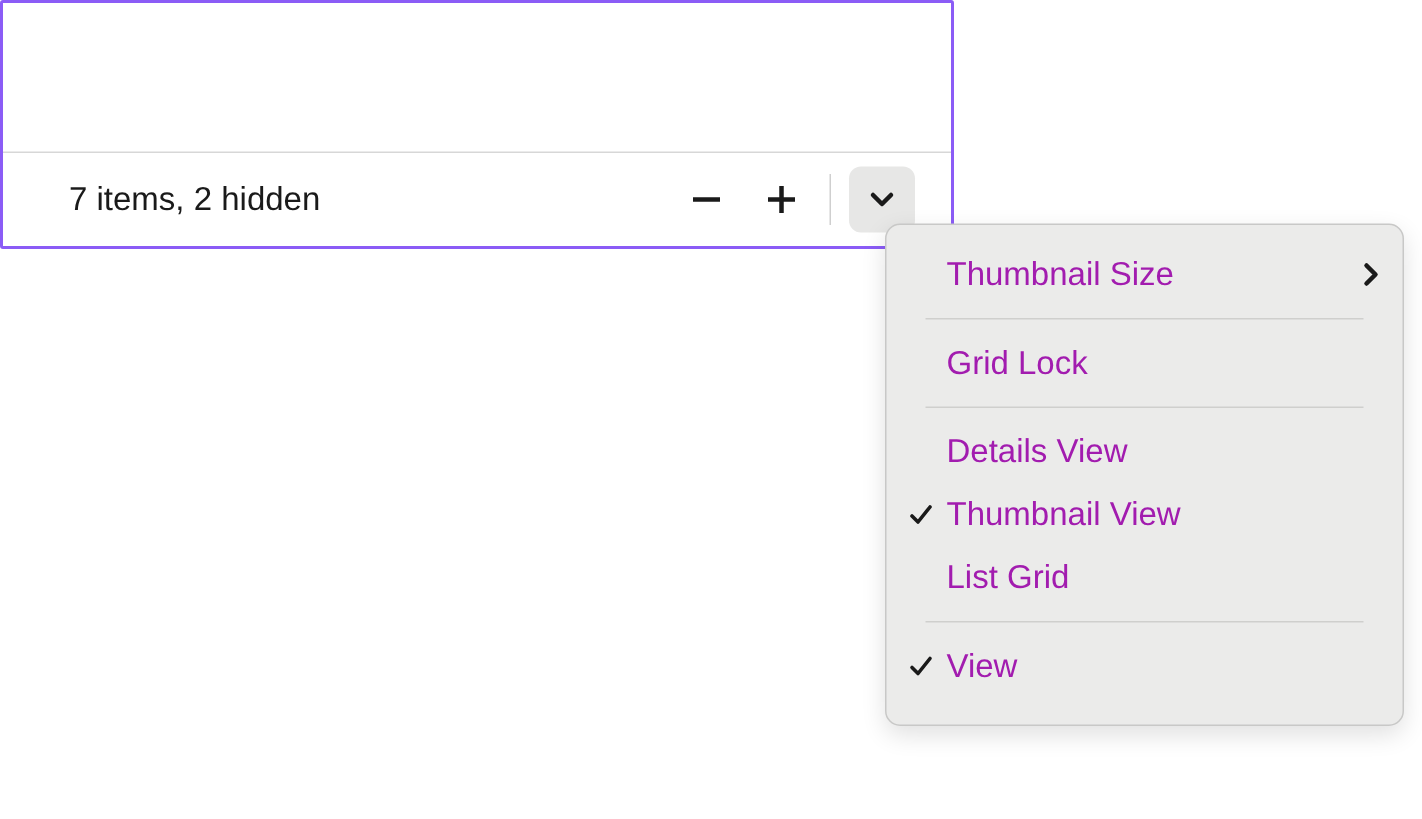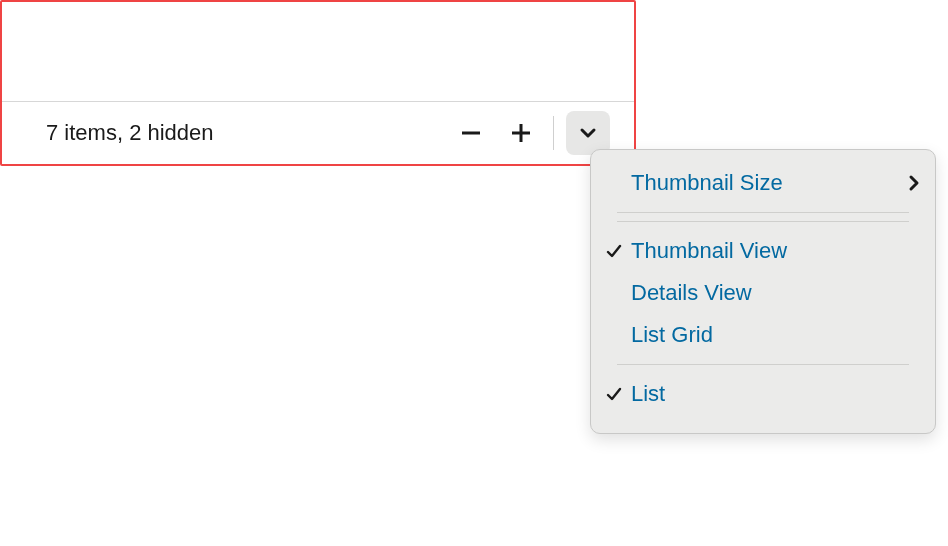--- a/index.html
+++ b/index.html
@@ -11,21 +11,21 @@
       background: #ffffff;
       position: relative;
       overflow: hidden;
     }
     .panel {
       position: absolute;
       top: 0;
       left: 0;
       width: 636px;
       height: 166px;
-      border: 2px solid #ef4444;
+      border: 2px solid #8b5cf6;
       border-radius: 2px;
       background: #fff;
       display: flex;
       flex-direction: column;
     }
     .panel-body {
       flex: 1;
     }
     .status-bar {
       height: 63px;
@@ -77,21 +77,21 @@
       border: 1px solid #c8c8c7;
       border-radius: 10px;
       padding: 12px 0 18px 0;
       box-shadow: 0 6px 16px rgba(0,0,0,0.12);
     }
     .menu-item {
       display: flex;
       align-items: center;
       padding: 8px 14px 8px 14px;
       font-size: 22px;
-      color: #0369a1;
+      color: #a21caf;
       cursor: pointer;
       position: relative;
     }
     .menu-item .check {
       width: 26px;
       display: inline-flex;
       align-items: center;
       justify-content: flex-start;
     }
     .menu-item .label {
@@ -150,47 +150,51 @@
     <span class="label">Thumbnail Size</span>
     <span class="sub">
       <svg width="14" height="18" viewBox="0 0 14 18">
           <path d="M4 3 L10 9 L4 15" stroke="#1a1a1a" stroke-width="3" fill="none" stroke-linecap="round" stroke-linejoin="round"></path>
         </svg>
     </span>
   </div>
 
   <div class="menu-divider"></div>
 
+  <div class="menu-item">
+    <span class="check"></span>
+    <span class="label">Grid Lock</span>
+  </div>
 
   <div class="menu-divider"></div>
+
+  <div class="menu-item">
+    <span class="check"></span>
+    <span class="label">Details View</span>
+  </div>
 
   <div class="menu-item">
     <span class="check">
       <svg width="18" height="18" viewBox="0 0 18 18">
           <path d="M3 10 L7 14 L15 4" stroke="#1a1a1a" stroke-width="2.4" fill="none" stroke-linecap="round" stroke-linejoin="round"></path>
         </svg>
     </span>
     <span class="label">Thumbnail View</span>
   </div>
 
   <div class="menu-item">
     <span class="check"></span>
-    <span class="label">Details View</span>
-  </div>
-
-  <div class="menu-item">
-    <span class="check"></span>
     <span class="label">List Grid</span>
   </div>
 
   <div class="menu-divider"></div>
 
   <div class="menu-item">
     <span class="check">
       <svg width="18" height="18" viewBox="0 0 18 18">
           <path d="M3 10 L7 14 L15 4" stroke="#1a1a1a" stroke-width="2.4" fill="none" stroke-linecap="round" stroke-linejoin="round"></path>
         </svg>
     </span>
-    <span class="label">List</span>
+    <span class="label">View</span>
   </div>
 
 
 </div>
 
 </body></html>

